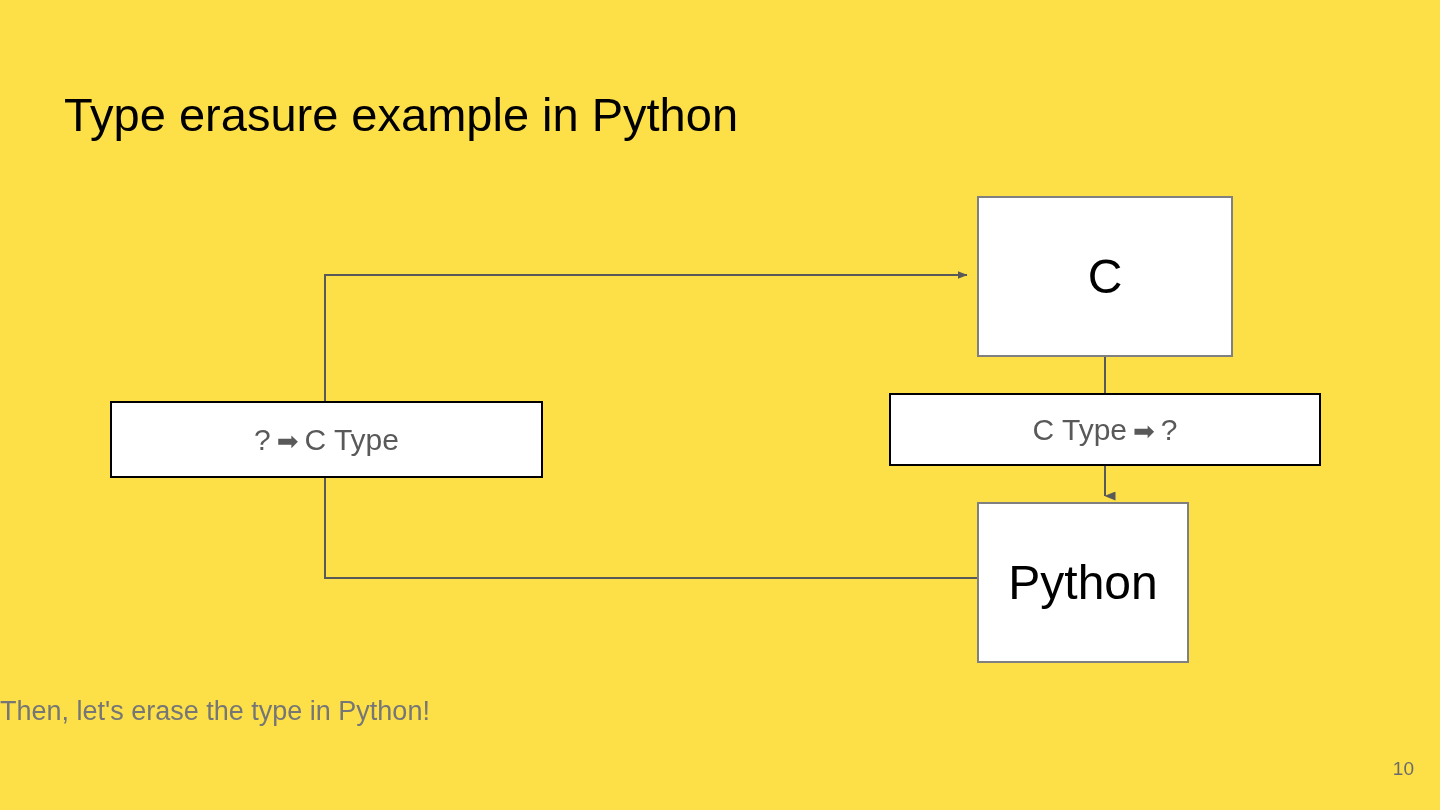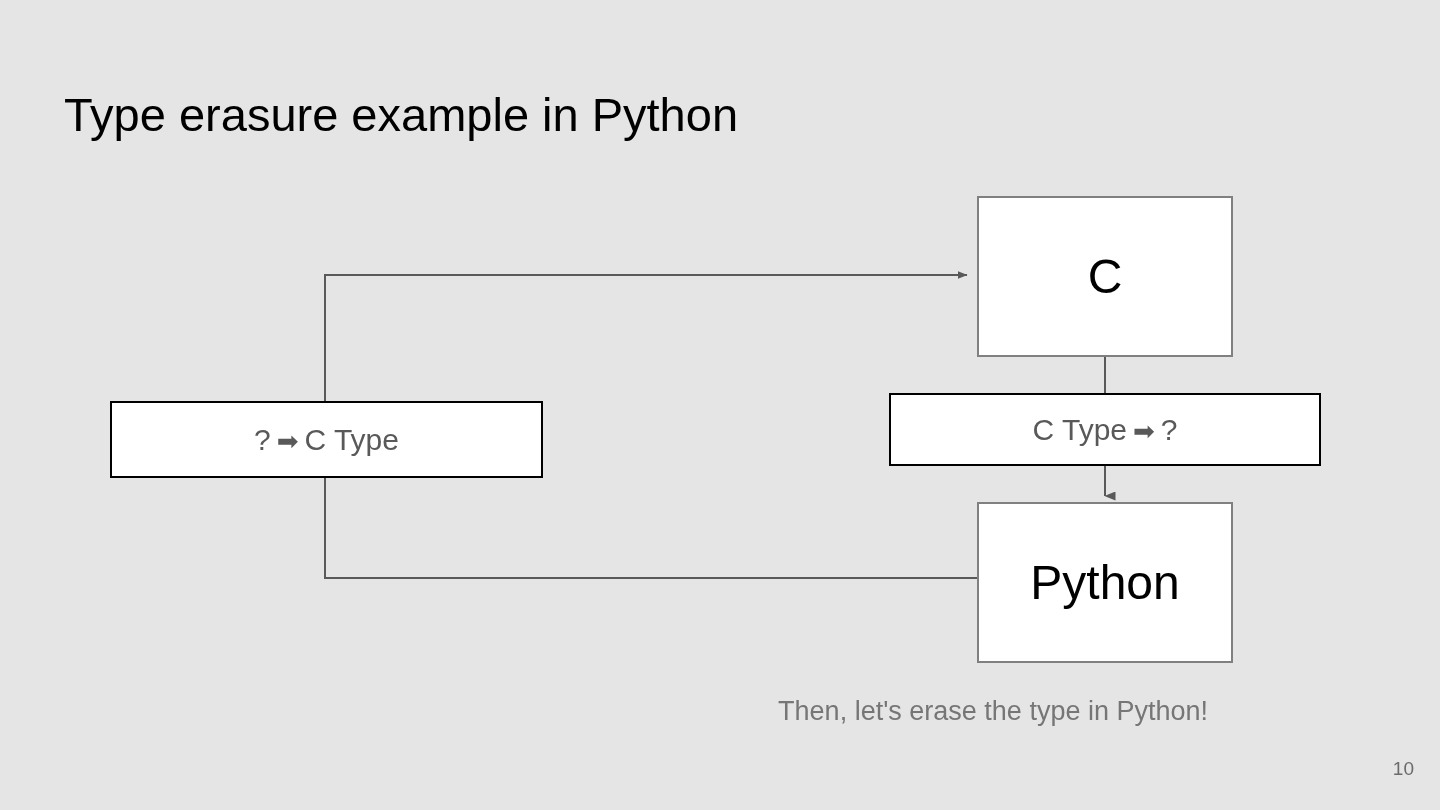--- a/index.html
+++ b/index.html
@@ -8,21 +8,21 @@
     background: #ffffff;
   }
   body {
     font-family: "Liberation Sans", sans-serif;
     -webkit-font-smoothing: antialiased;
   }
   #slide {
     position: relative;
     width: 1440px;
     height: 810px;
-    background: #e5e5e5;
+    background: #fde047;
     overflow: hidden;
   }
 
   
   #slide-title {
     position: absolute;
     left: 64px;
     top: 86px;
     font-size: 47px;
     line-height: 58px;
@@ -72,31 +72,31 @@
   }
   .node-label .arrow-glyph {
     color: #595959;
     font-size: 26px;
     padding: 0 6px;
     position: relative;
     top: 1px;
   }
 
   #box-c       { left: 977px;  top: 196px; width: 256px; height: 161px; }
-  #box-python  { left: 977px;  top: 502px; width: 256px; height: 161px; }
+  #box-python  { left: 977px;  top: 502px; width: 212px; height: 161px; }
   #box-left    { left: 110px;  top: 401px; width: 433px; height: 77px;  }
   #box-right   { left: 889px;  top: 393px; width: 432px; height: 73px;  }
 
   
   #caption {
     position: absolute;
     left: 0;
     top: 694px;
     width: 1208px;
-    text-align: right;
+    text-align: left;
     font-size: 27px;
     color: #767676;
     line-height: 34px;
   }
 
   
   #page-number {
     position: absolute;
     right: 26px;
     top: 757px;

